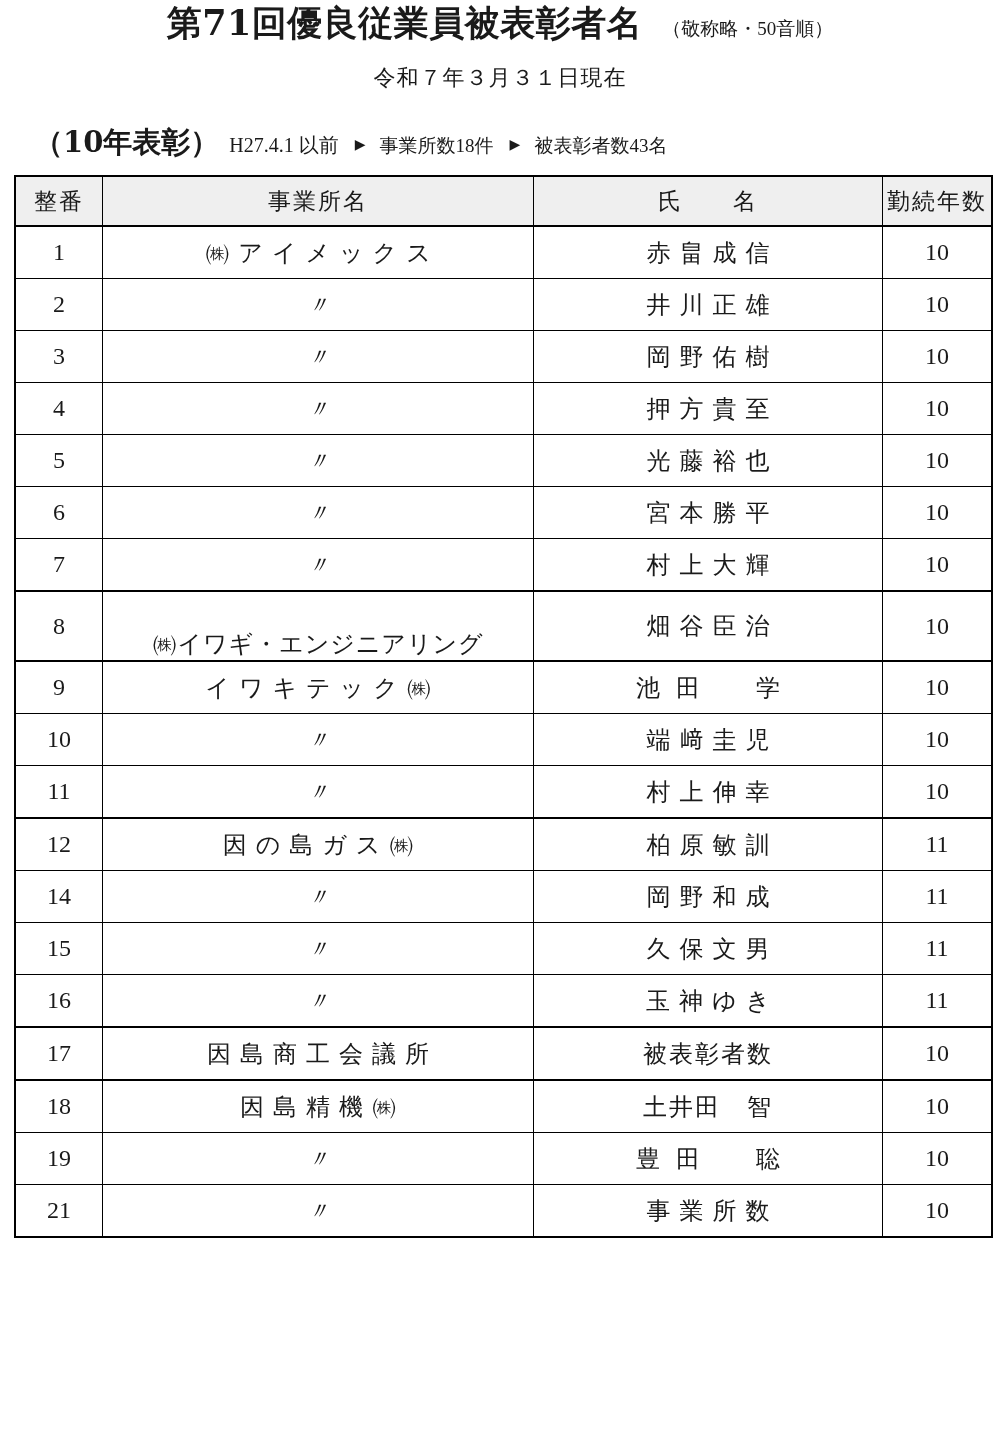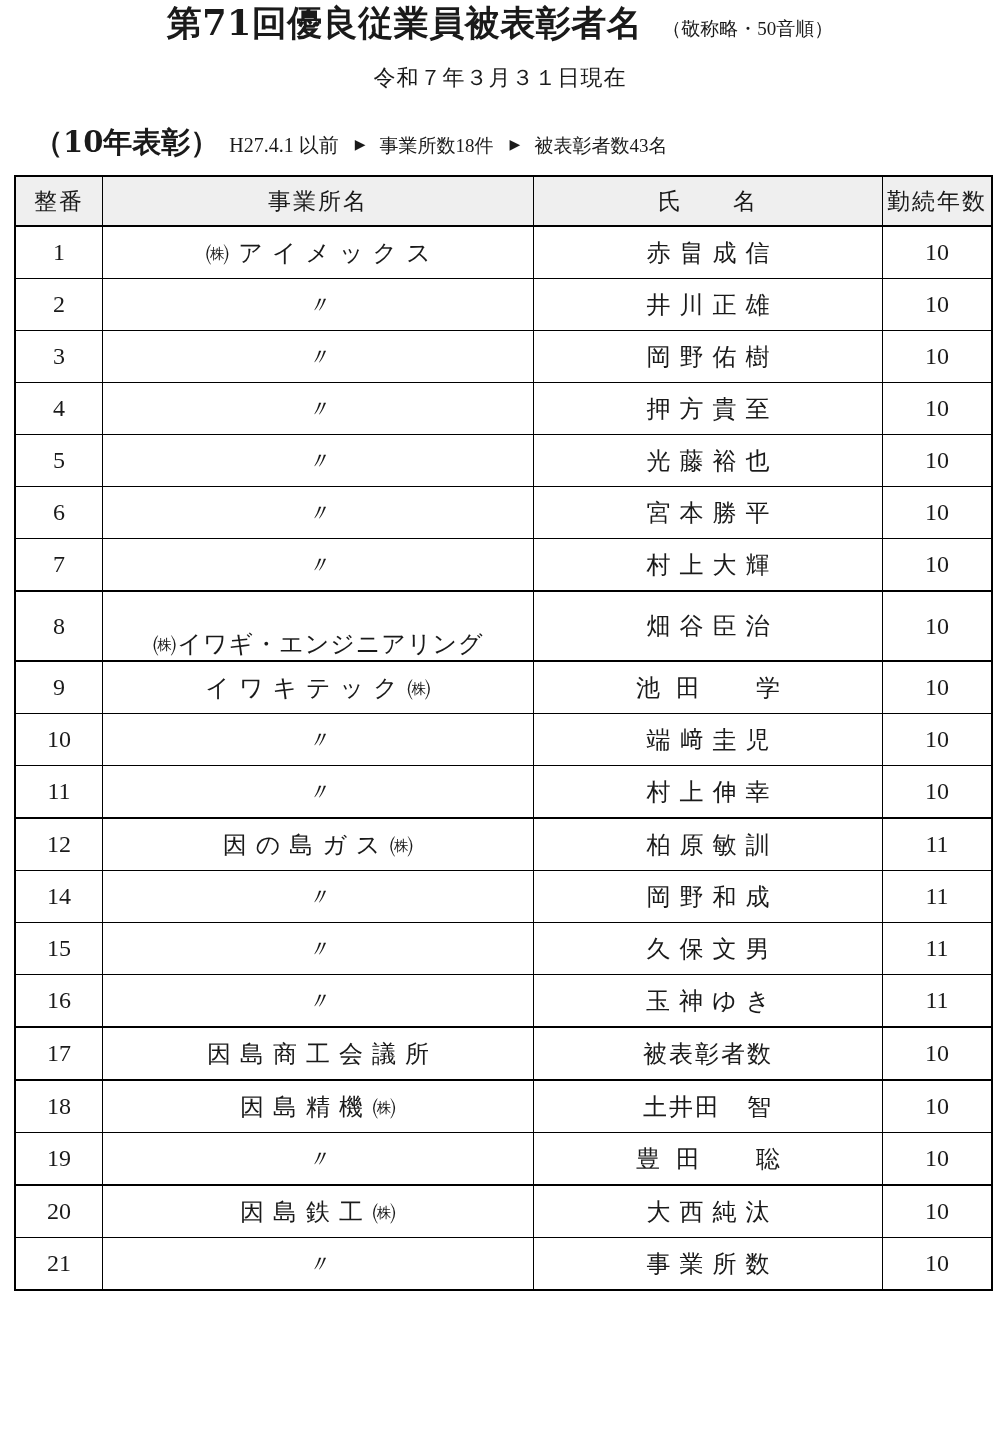--- a/index.html
+++ b/index.html
@@ -281,26 +281,20 @@
           <td class="c-office"><span class="spread">因島精機㈱</span></td>
           <td class="c-name"><span class="nospace">土井田　智</span></td>
           <td class="c-years">10</td>
         </tr>
         <tr>
           <td class="c-no">19</td>
           <td class="c-office ditto">〃</td>
           <td class="c-name"><span class="wide">豊田　聡</span></td>
           <td class="c-years">10</td>
         </tr>
-        <tr class="group-start">
-          <td class="c-no">20</td>
-          <td class="c-office"><span class="spread">因島鉄工㈱</span></td>
-          <td class="c-name"><span class="spread">大西純汰</span></td>
-          <td class="c-years">10</td>
-        </tr>
         <tr>
           <td class="c-no">21</td>
           <td class="c-office ditto">〃</td>
           <td class="c-name"><span class="spread">事業所数</span></td>
           <td class="c-years">10</td>
         </tr>
       </tbody>
   </table>
 
 </div>

